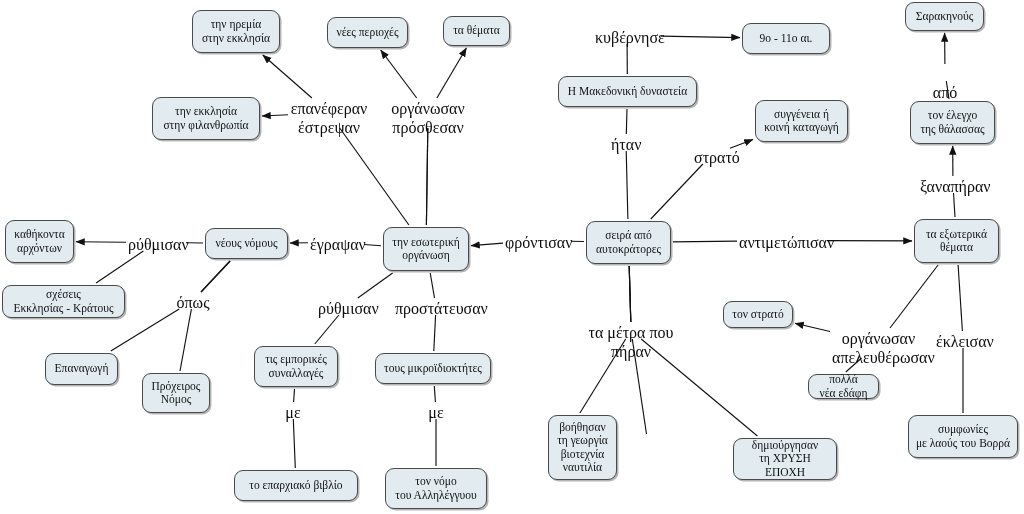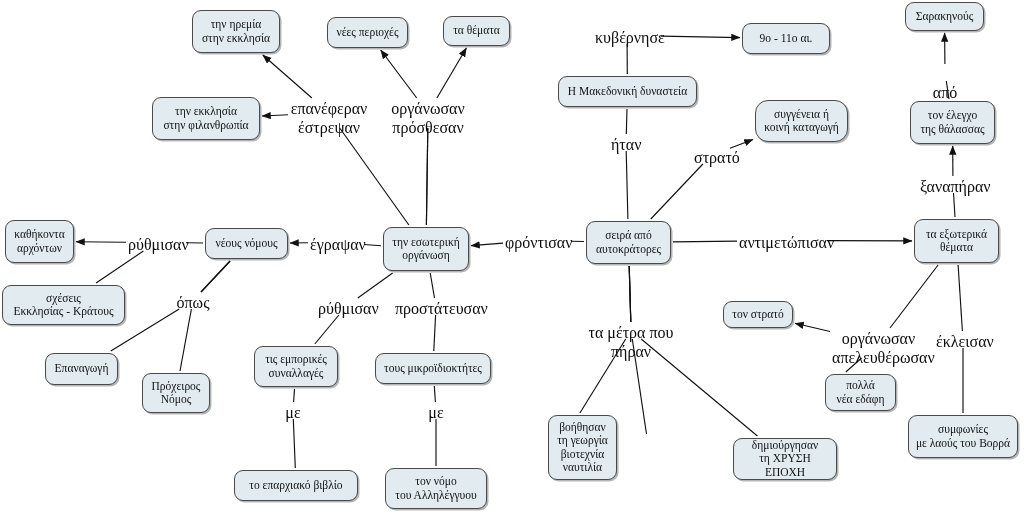--- a/index.html
+++ b/index.html
@@ -101,44 +101,44 @@
 στην εκκλησία</div>
     <div class="node" style="left: 327px; top: 17px; width: 81px; height: 31px;">νέες περιοχές</div>
     <div class="node" style="left: 443px; top: 16px; width: 67px; height: 30px;">τα θέματα</div>
     <div class="node" style="left: 152px; top: 97px; width: 108px; height: 43px;">την εκκλησία
 στην φιλανθρωπία</div>
     <div class="node" style="left: 5px; top: 220px; width: 69px; height: 43px;">καθήκοντα
 αρχόντων</div>
     <div class="node" style="left: 205px; top: 228px; width: 83px; height: 31px;">νέους νόμους</div>
     <div class="node" style="left: 383px; top: 227px; width: 86px; height: 44px;">την εσωτερική
 οργάνωση</div>
-    <div class="node" style="left: 2px; top: 285px; width: 123px; height: 40px;">σχέσεις
+    <div class="node" style="left: 2px; top: 285px; width: 123px; height: 33px;">σχέσεις
 Εκκλησίας - Κράτους</div>
     <div class="node" style="left: 45px; top: 353px; width: 73px; height: 32px;">Επαναγωγή</div>
     <div class="node" style="left: 142px; top: 373px; width: 68px; height: 40px;">Πρόχειρος
 Νόμος</div>
     <div class="node" style="left: 254px; top: 346px; width: 84px; height: 41px;">τις εμπορικές
 συναλλαγές</div>
     <div class="node" style="left: 375px; top: 353px; width: 116px; height: 31px;">τους μικροϊδιοκτήτες</div>
     <div class="node" style="left: 234px; top: 470px; width: 124px; height: 31px;">το επαρχιακό βιβλίο</div>
     <div class="node" style="left: 385px; top: 468px; width: 102px; height: 41px;">τον νόμο
 του Αλληλέγγυου</div>
     <div class="node" style="left: 558px; top: 76px; width: 139px; height: 31px;">Η Μακεδονική δυναστεία</div>
     <div class="node" style="left: 742px; top: 23px; width: 88px; height: 31px;">9ο - 11ο αι.</div>
-    <div class="node" style="left: 755px; top: 100px; width: 93px; height: 42px; border-radius: 13px;">συγγένεια ή
+    <div class="node" style="left: 755px; top: 100px; width: 93px; height: 42px;">συγγένεια ή
 κοινή καταγωγή</div>
     <div class="node" style="left: 905px; top: 2px; width: 79px; height: 29px;">Σαρακηνούς</div>
     <div class="node" style="left: 910px; top: 101px; width: 85px; height: 43px;">τον έλεγχο
 της θάλασσας</div>
     <div class="node" style="left: 586px; top: 221px; width: 85px; height: 43px;">σειρά από
 αυτοκράτορες</div>
     <div class="node" style="left: 914px; top: 219px; width: 85px; height: 44px;">τα εξωτερικά
 θέματα</div>
     <div class="node" style="left: 723px; top: 301px; width: 70px; height: 27px;">τον στρατό</div>
-    <div class="node" style="left: 825px; top: 374px; width: 71px; height: 37px;">πολλά
+    <div class="node" style="left: 808px; top: 374px; width: 71px; height: 25px;">πολλά
 νέα εδάφη</div>
     <div class="node" style="left: 524px; top: 415px; width: 69px; height: 65px; margin-left: 24px;">βοήθησαν
 τη γεωργία
 βιοτεχνία
 ναυτιλία</div>
     <div class="node" style="left: 733px; top: 438px; width: 104px; height: 42px;">δημιούργησαν
 τη ΧΡΥΣΗ ΕΠΟΧΗ</div>
     <div class="node" style="left: 908px; top: 415px; width: 110px; height: 43px;">συμφωνίες
 με λαούς του Βορρά</div>
     <div class="lbl" style="left: 290px; top: 100px; width: 78px;">επανέφεραν

